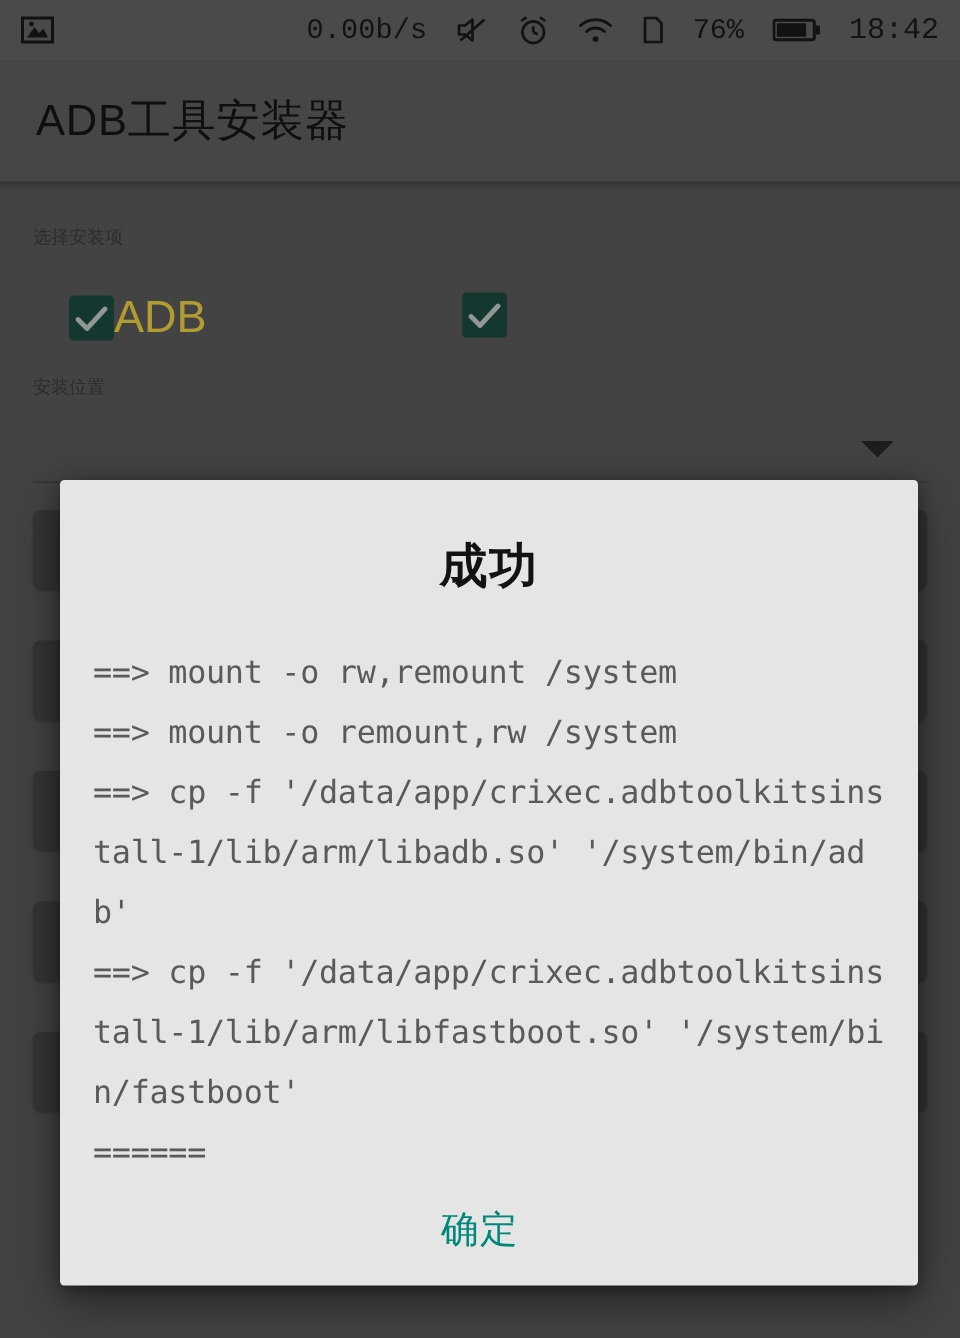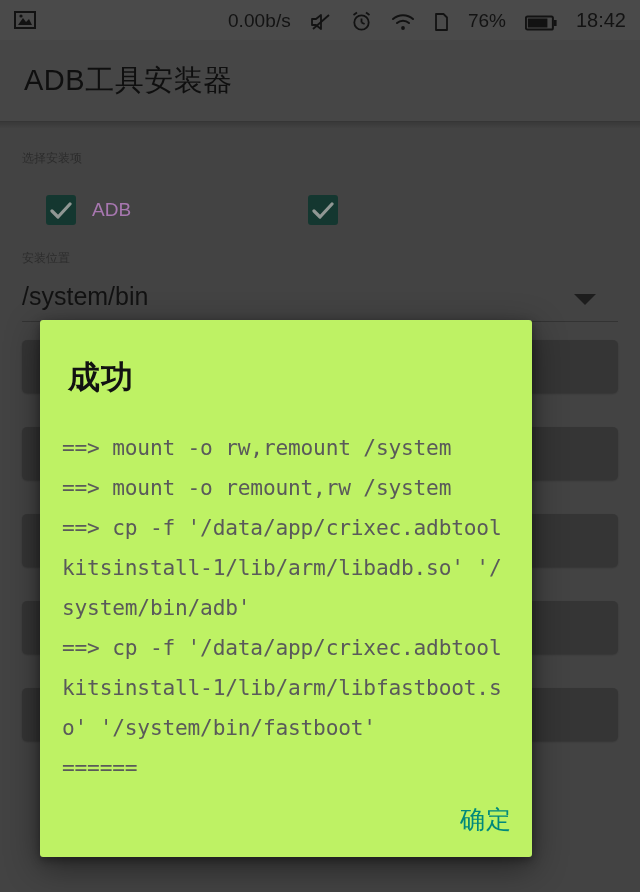--- a/index.html
+++ b/index.html
@@ -19,21 +19,21 @@
   
   #statusbar {
     position:absolute; left:0; top:0;
     width:640px; height:40px;
     background:#6a6a6a;
     display:flex; align-items:center;
     padding:0 14px;
     color:#1b1b1b;
   }
   #statusbar .left { display:flex; align-items:center; gap:8px; flex:1; }
-  #statusbar .right { display:flex; align-items:flex-end; gap:19px; }
+  #statusbar .right { display:flex; align-items:center; gap:19px;font-family:Liberation Mono, monospace; }
   .st-text { font-size:19px; letter-spacing:0.1px; color:#1c1c1c; }
   .st-clock { font-size:20px; color:#1c1c1c; }
   .st-pct { font-size:19px; color:#1c1c1c; }
   .sicon { display:inline-flex; align-items:center; justify-content:center; }
 
   
   #appbar {
     position:absolute; left:0; top:40px;
     width:640px; height:82px;
     background:#656565;
@@ -68,21 +68,21 @@
   #cb-adb { left:46px; top:66px; }
   #cb-fastboot { left:308px; top:66px; }
   .checkbox {
     width:30px; height:30px; border-radius:3px;
     background:#1d5045;
     display:flex; align-items:center; justify-content:center;
     flex:0 0 auto;
   }
   .checkbox svg { display:block; }
   .cb-label {
-    margin-left:16px; font-size:19px; color:#f0abfc;
+    margin-left:0; font-size:30px; color:#fde047;
     white-space:nowrap;
   }
 
   #spinner {
     position:absolute; left:22px; top:153px; width:596px; height:40px;
   }
   #spinner .sel-value { font-size:25px; color:#1b1b1b; }
   #spinner .arrow {
     position:absolute; right:22px; top:12px;
     width:0; height:0;
@@ -106,25 +106,25 @@
   
   #scrim {
     position:absolute; left:0; top:0; width:640px; height:892px;
     background:rgba(0,0,0,0.30);
   }
 
   
   #dialog {
     position:absolute;
     left:40px; top:320px;
-    width:492px; height:537px;
-    background:#bef264;
+    width:572px; height:537px;
+    background:#e5e5e5;
     border-radius:3px;
     box-shadow:0 10px 34px rgba(0,0,0,0.46), 0 3px 10px rgba(0,0,0,0.34);
-    display:flex; flex-direction:column;
+    display:flex; flex-direction:column;align-items:center;
   }
   #dialog-title {
     font-size:32px; color:#121212; font-weight:bold;
     padding:36px 28px 0 28px;
     letter-spacing:1px;
   }
   #dialog-body {
     flex:1;
     padding:28px 22px 0 22px;
     overflow:hidden;
@@ -231,21 +231,20 @@
       <span class="checkbox">
         <svg width="22" height="17" viewBox="0 0 22 17">
           <polyline points="2,9 8,15 20,2" fill="none" stroke="#cfd8d4" stroke-width="3.2" stroke-linecap="round" stroke-linejoin="round"></polyline>
         </svg>
       </span>
     </div>
 
     <div class="section-label" id="label-location">安装位置</div>
 
     <div id="spinner">
-      <span class="sel-value">/system/bin</span>
       <span class="arrow"></span>
       <span class="underline"></span>
     </div>
 
     <div class="bg-btn" style="top:211px;"></div>
     <div class="bg-btn" style="top:298px;"></div>
     <div class="bg-btn" style="top:385px;"></div>
     <div class="bg-btn" style="top:472px;"></div>
     <div class="bg-btn" style="top:559px;"></div>
   </div>

